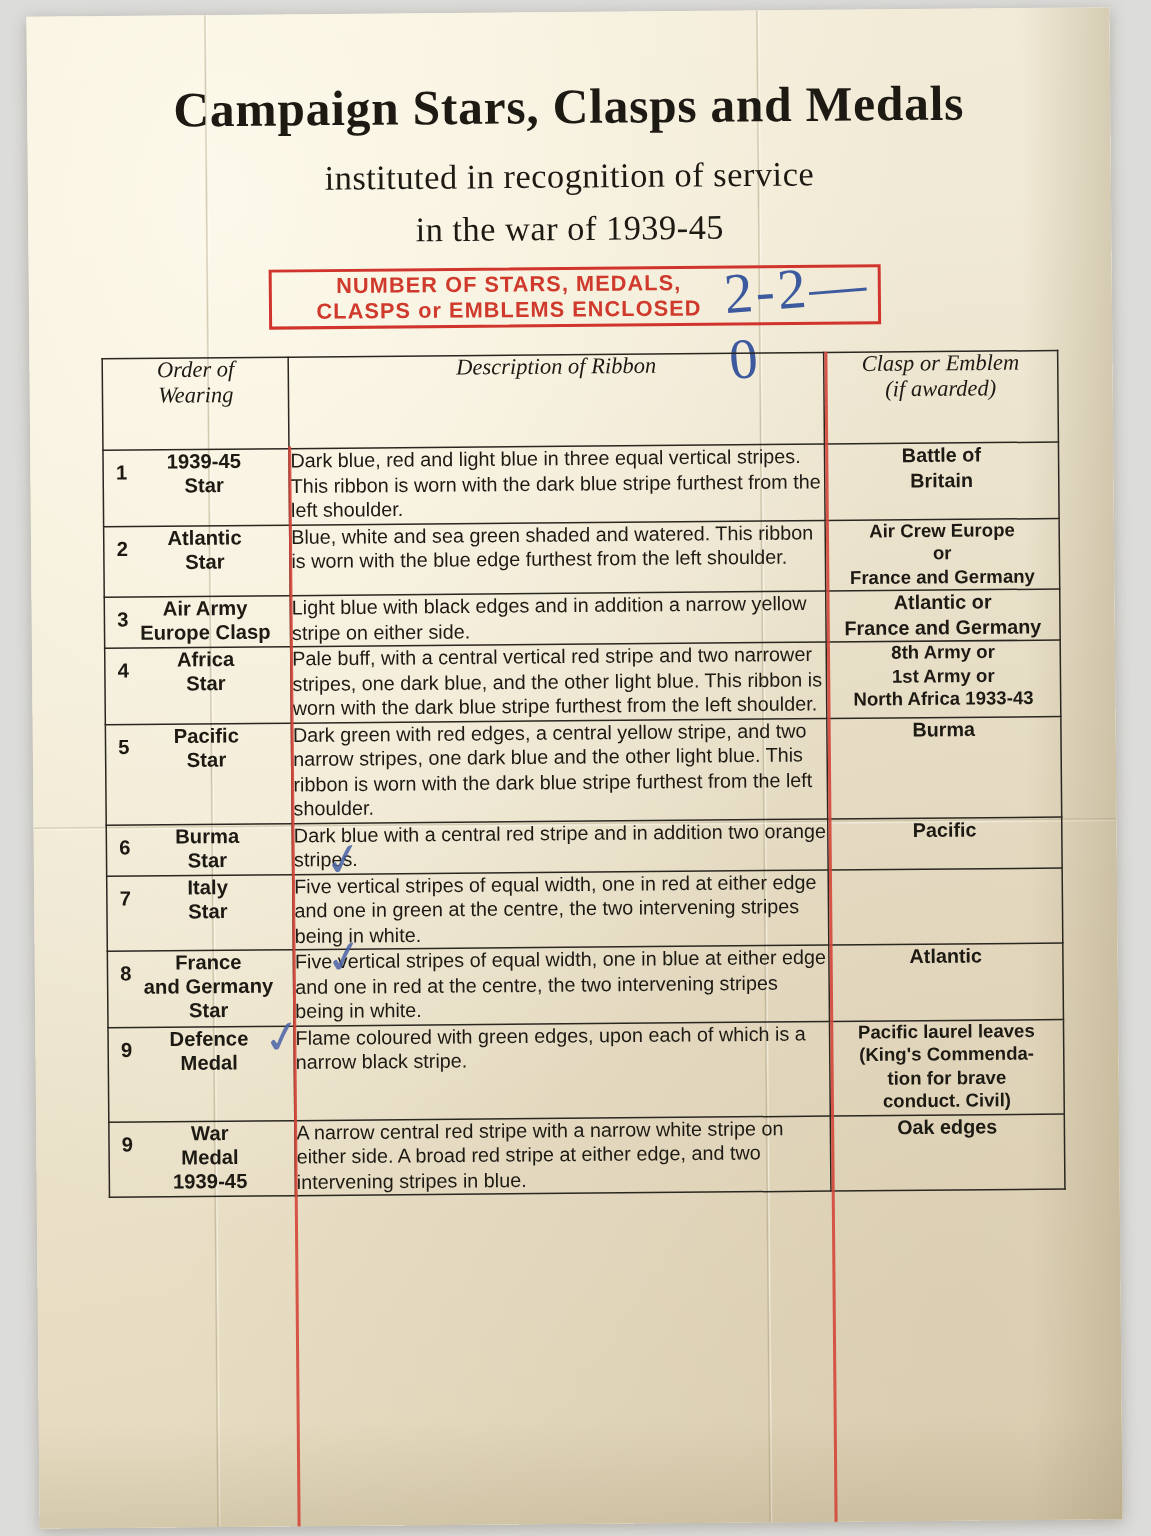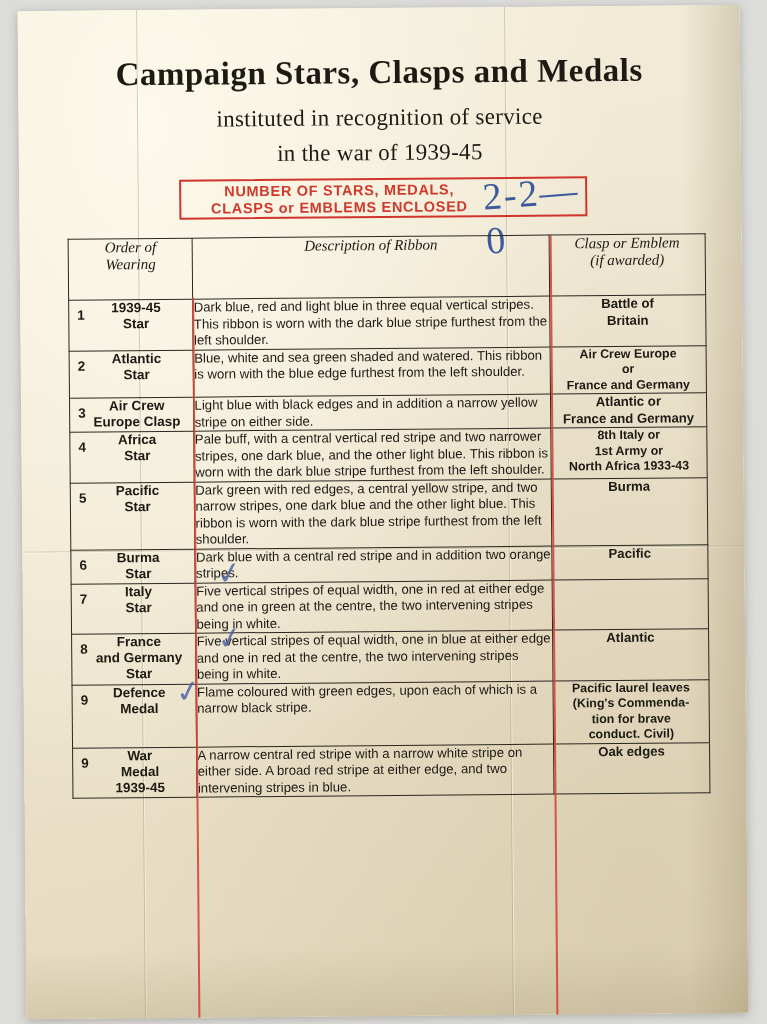--- a/index.html
+++ b/index.html
@@ -280,41 +280,41 @@
                 <td class="cell-clasp col-clasp small">
                   <div>Air Crew  Europe</div>
                   <div>or</div>
                   <div>France and Germany</div>
                 </td>
               </tr>
               <tr>
                 <td class="cell-order col-order">
                   <span class="num">3</span>
                   <span class="nm">
-                    <div>Air Crew</div>
+                    <div>Air Army</div>
                     <div>Europe Clasp</div>
                   </span>
                 </td>
                 <td class="cell-desc col-desc">Light blue with black edges and in addition a narrow yellow stripe on either side.</td>
                 <td class="cell-clasp col-clasp">
                   <div>Atlantic or</div>
                   <div>France and Germany</div>
                 </td>
               </tr>
               <tr>
                 <td class="cell-order col-order">
                   <span class="num">4</span>
                   <span class="nm">
                     <div>Africa</div>
                     <div>Star</div>
                   </span>
                 </td>
                 <td class="cell-desc col-desc">Pale buff, with a central vertical red stripe and two narrower stripes, one dark blue, and the other light blue.   This ribbon is worn with the dark blue stripe furthest from the left shoulder.</td>
                 <td class="cell-clasp col-clasp small">
-                  <div>8th Italy or</div>
+                  <div>8th Army or</div>
                   <div>1st Army or</div>
                   <div>North Africa 1933-43</div>
                 </td>
               </tr>
               <tr>
                 <td class="cell-order col-order">
                   <span class="num">5</span>
                   <span class="nm">
                     <div>Pacific</div>
                     <div>Star</div>

